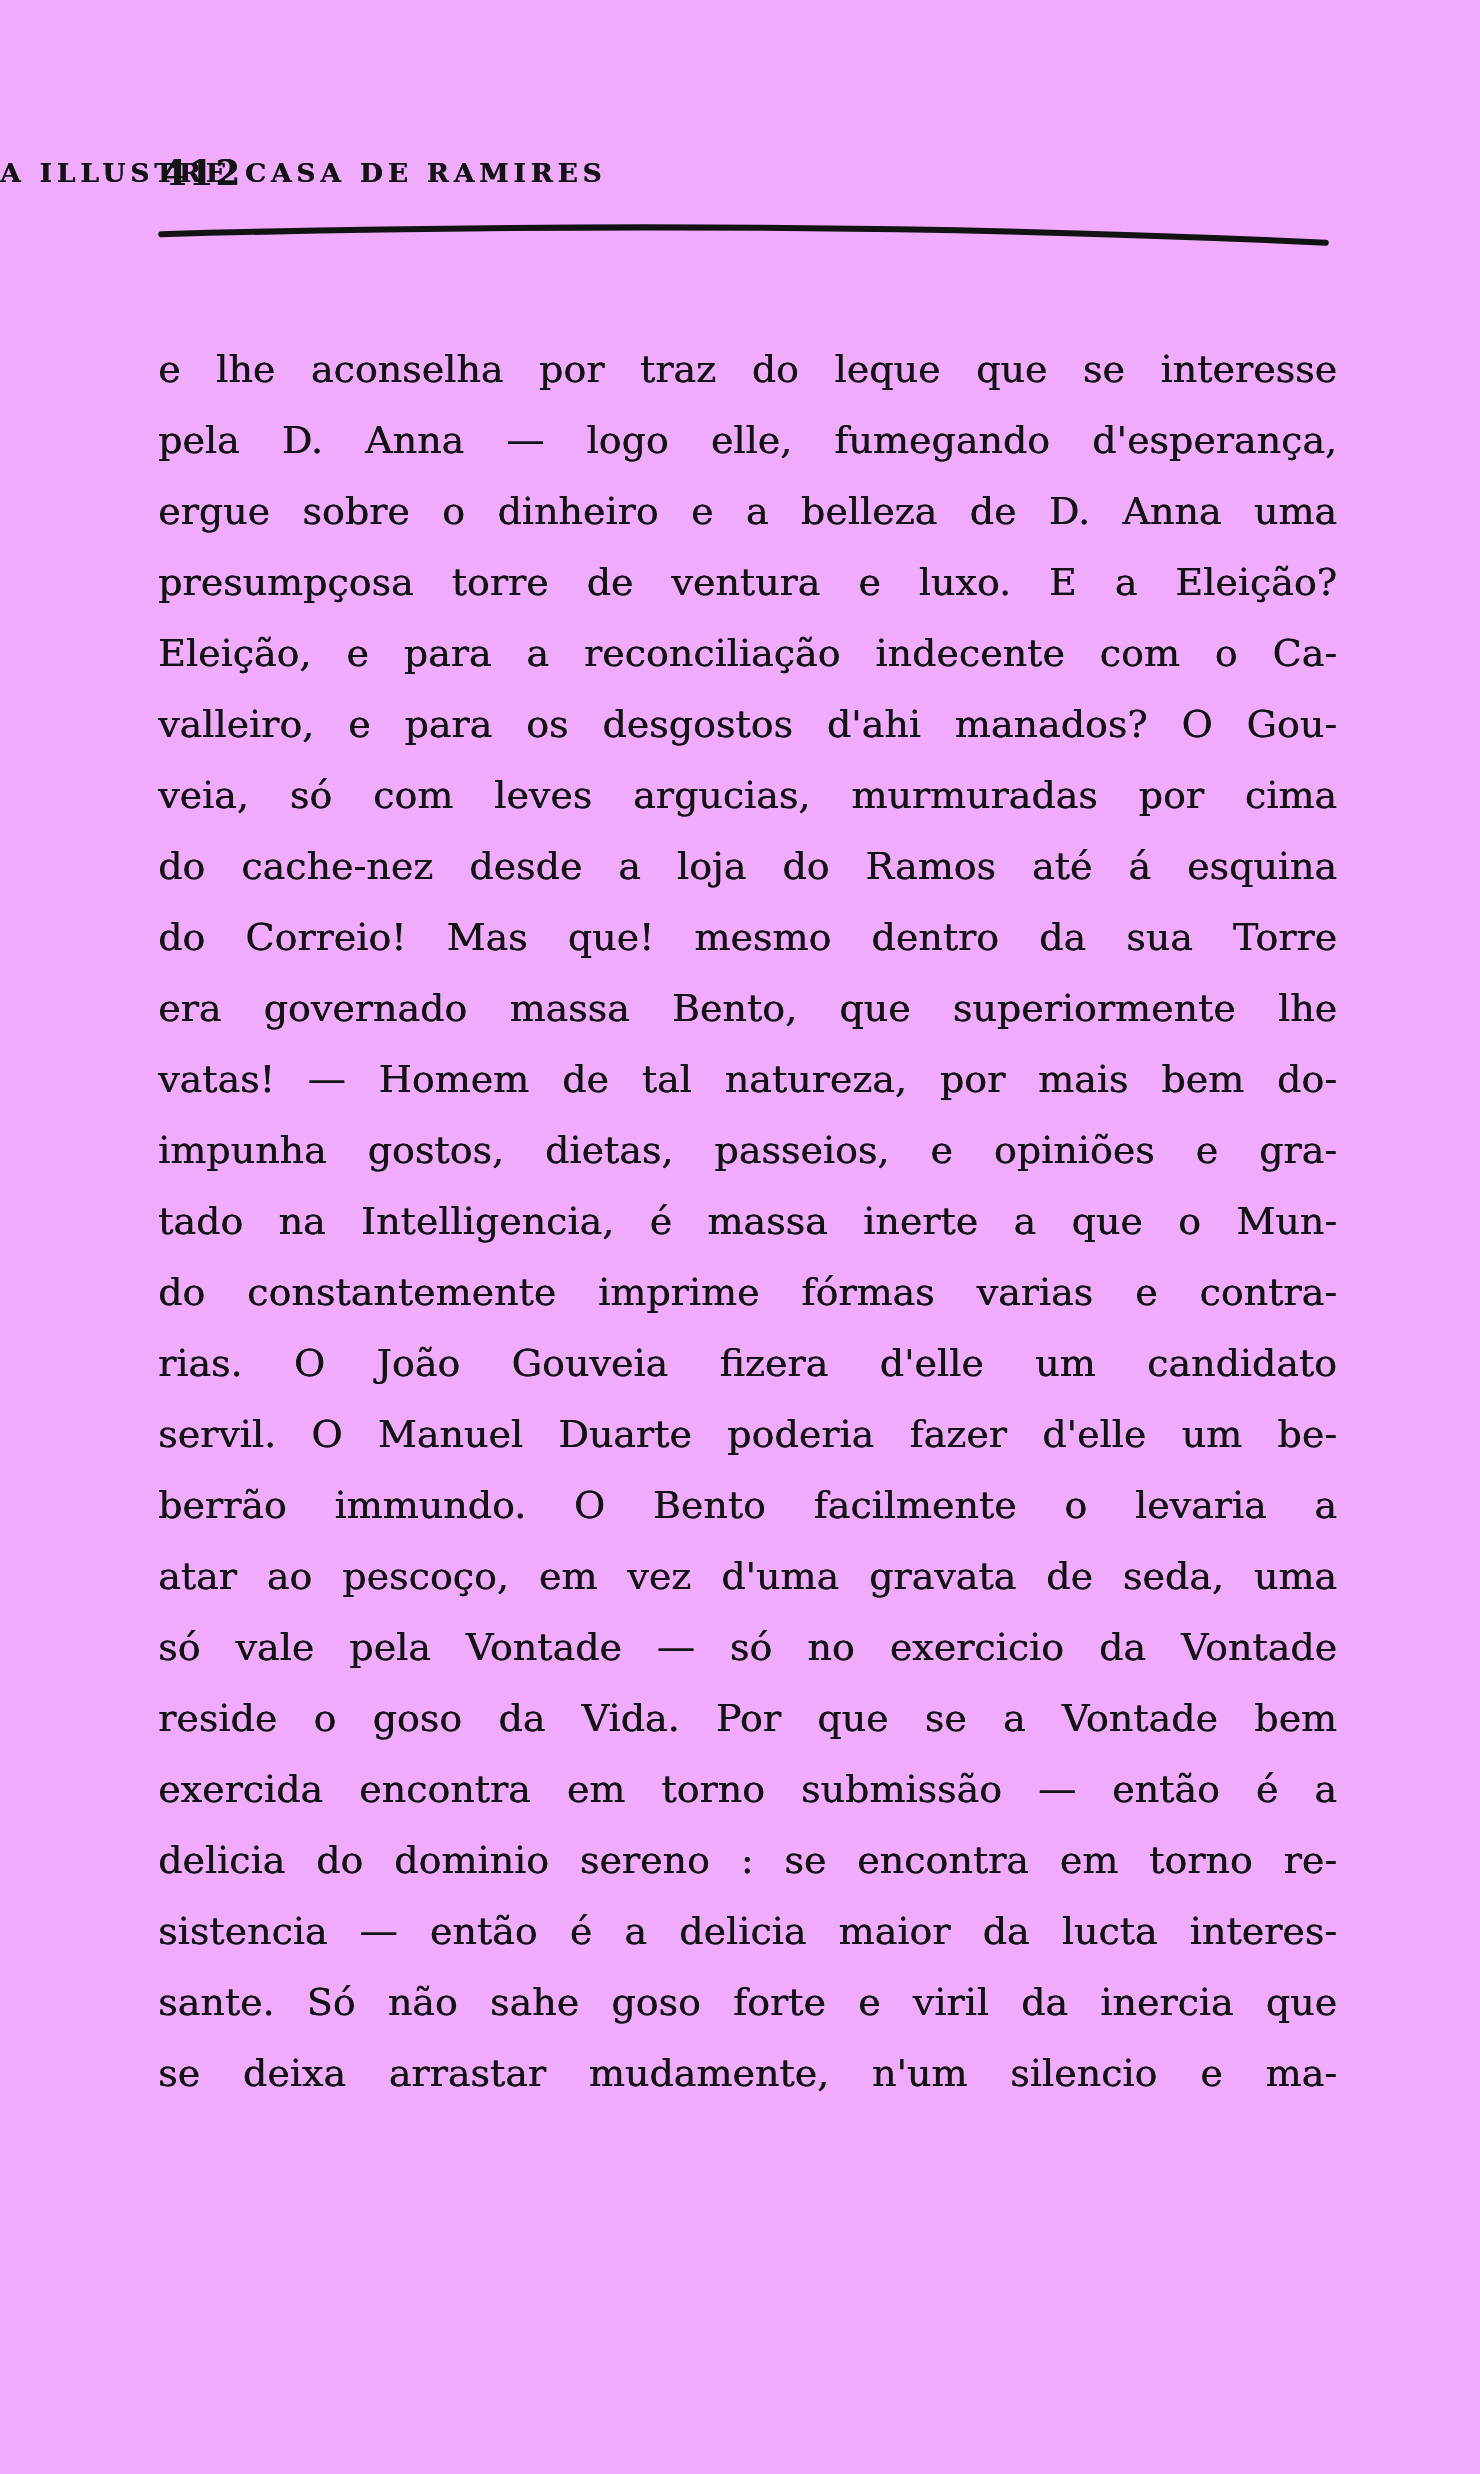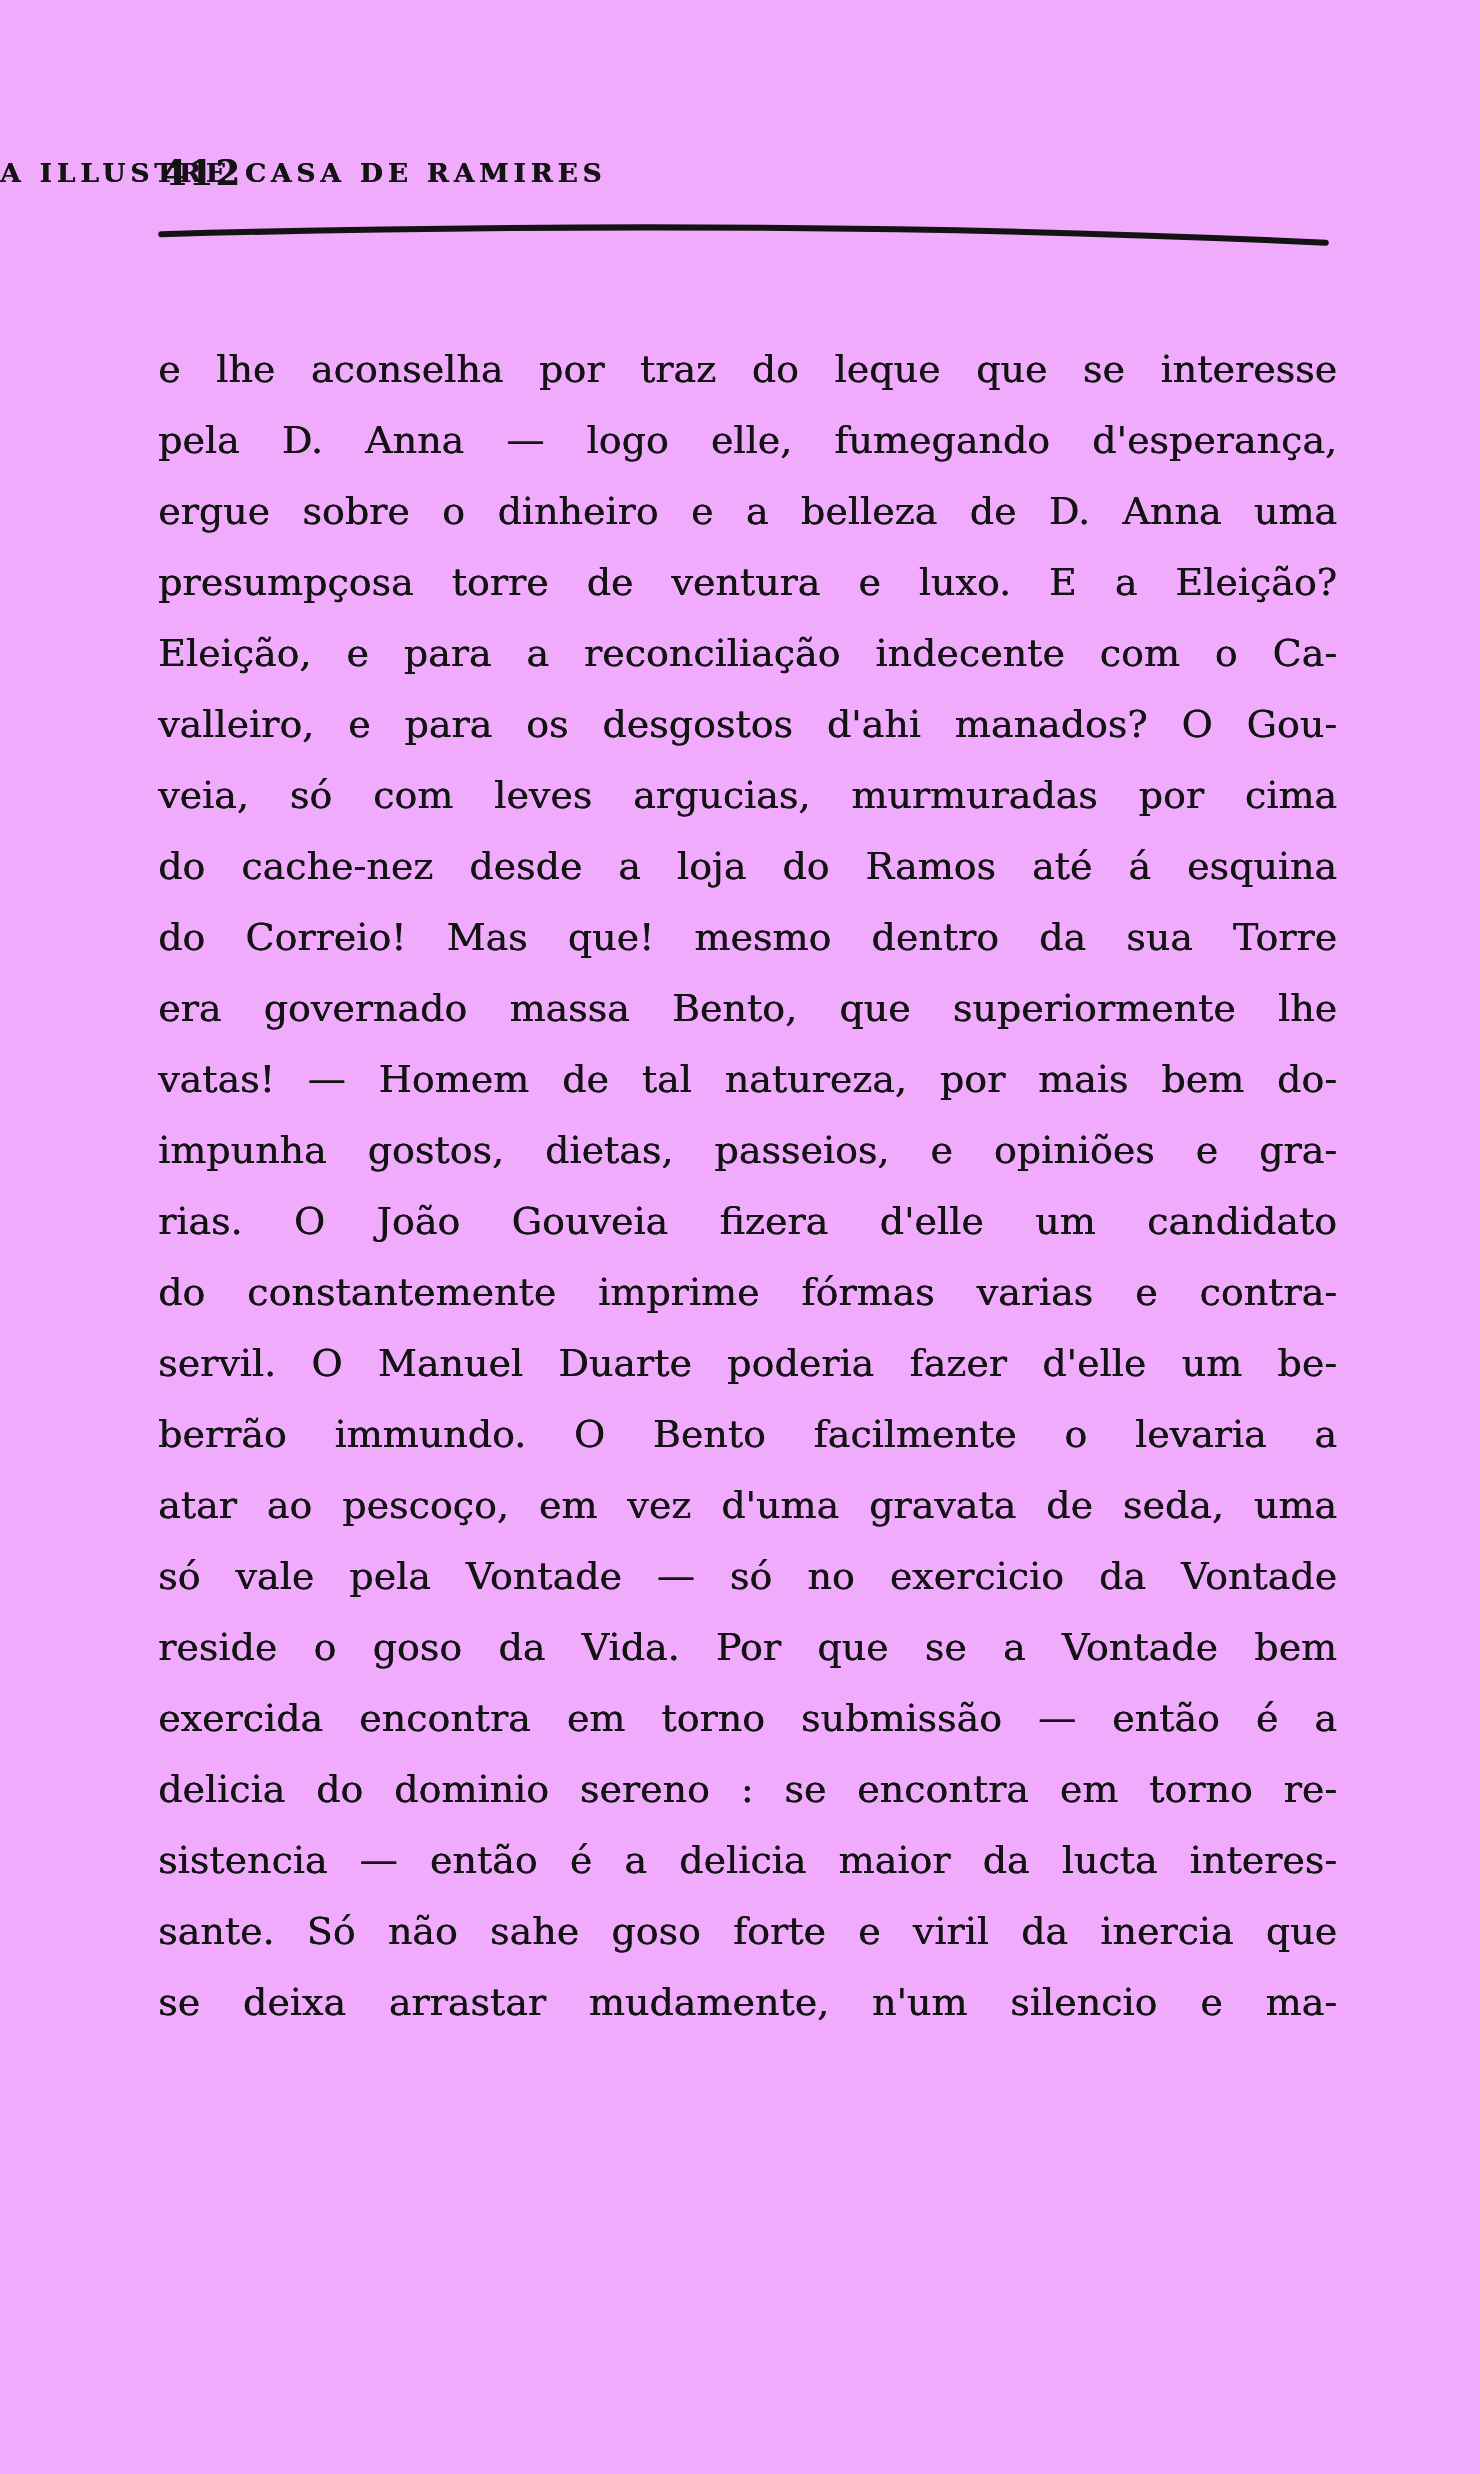--- a/index.html
+++ b/index.html
@@ -88,22 +88,23 @@
       <div class="line">ergue sobre o dinheiro e a belleza de D. Anna uma</div>
       <div class="line">presumpçosa torre de ventura e luxo. E a Eleição?</div>
       <div class="line">Eleição, e para a reconciliação indecente com o Ca-</div>
       <div class="line">valleiro, e para os desgostos d'ahi manados? O Gou-</div>
       <div class="line">veia, só com leves argucias, murmuradas por cima</div>
       <div class="line">do cache-nez desde a loja do Ramos até á esquina</div>
       <div class="line">do Correio! Mas que! mesmo dentro da sua Torre</div>
       <div class="line">era governado massa Bento, que superiormente lhe</div>
       <div class="line">vatas! — Homem de tal natureza, por mais bem do-</div>
       <div class="line">impunha gostos, dietas, passeios, e opiniões e gra-</div>
+      <div class="line">tado na Intelligencia, é massa inerte a que o Mun-</div>
+      <div class="line">do constantemente imprime fórmas varias e contra-</div>
       <div class="line">rias. O João Gouveia fizera d'elle um candidato</div>
-      <div class="line">do constantemente imprime fórmas varias e contra-</div>
       <div class="line">servil. O Manuel Duarte poderia fazer d'elle um be-</div>
       <div class="line">berrão immundo. O Bento facilmente o levaria a</div>
       <div class="line">atar ao pescoço, em vez d'uma gravata de seda, uma</div>
       <div class="line">só vale pela Vontade — só no exercicio da Vontade</div>
       <div class="line">reside o goso da Vida. Por que se a Vontade bem</div>
       <div class="line">exercida encontra em torno submissão — então é a</div>
       <div class="line">delicia do dominio sereno : se encontra em torno re-</div>
       <div class="line">sistencia — então é a delicia maior da lucta interes-</div>
       <div class="line">sante. Só não sahe goso forte e viril da inercia que</div>
       <div class="line">se deixa arrastar mudamente, n'um silencio e ma-</div>

